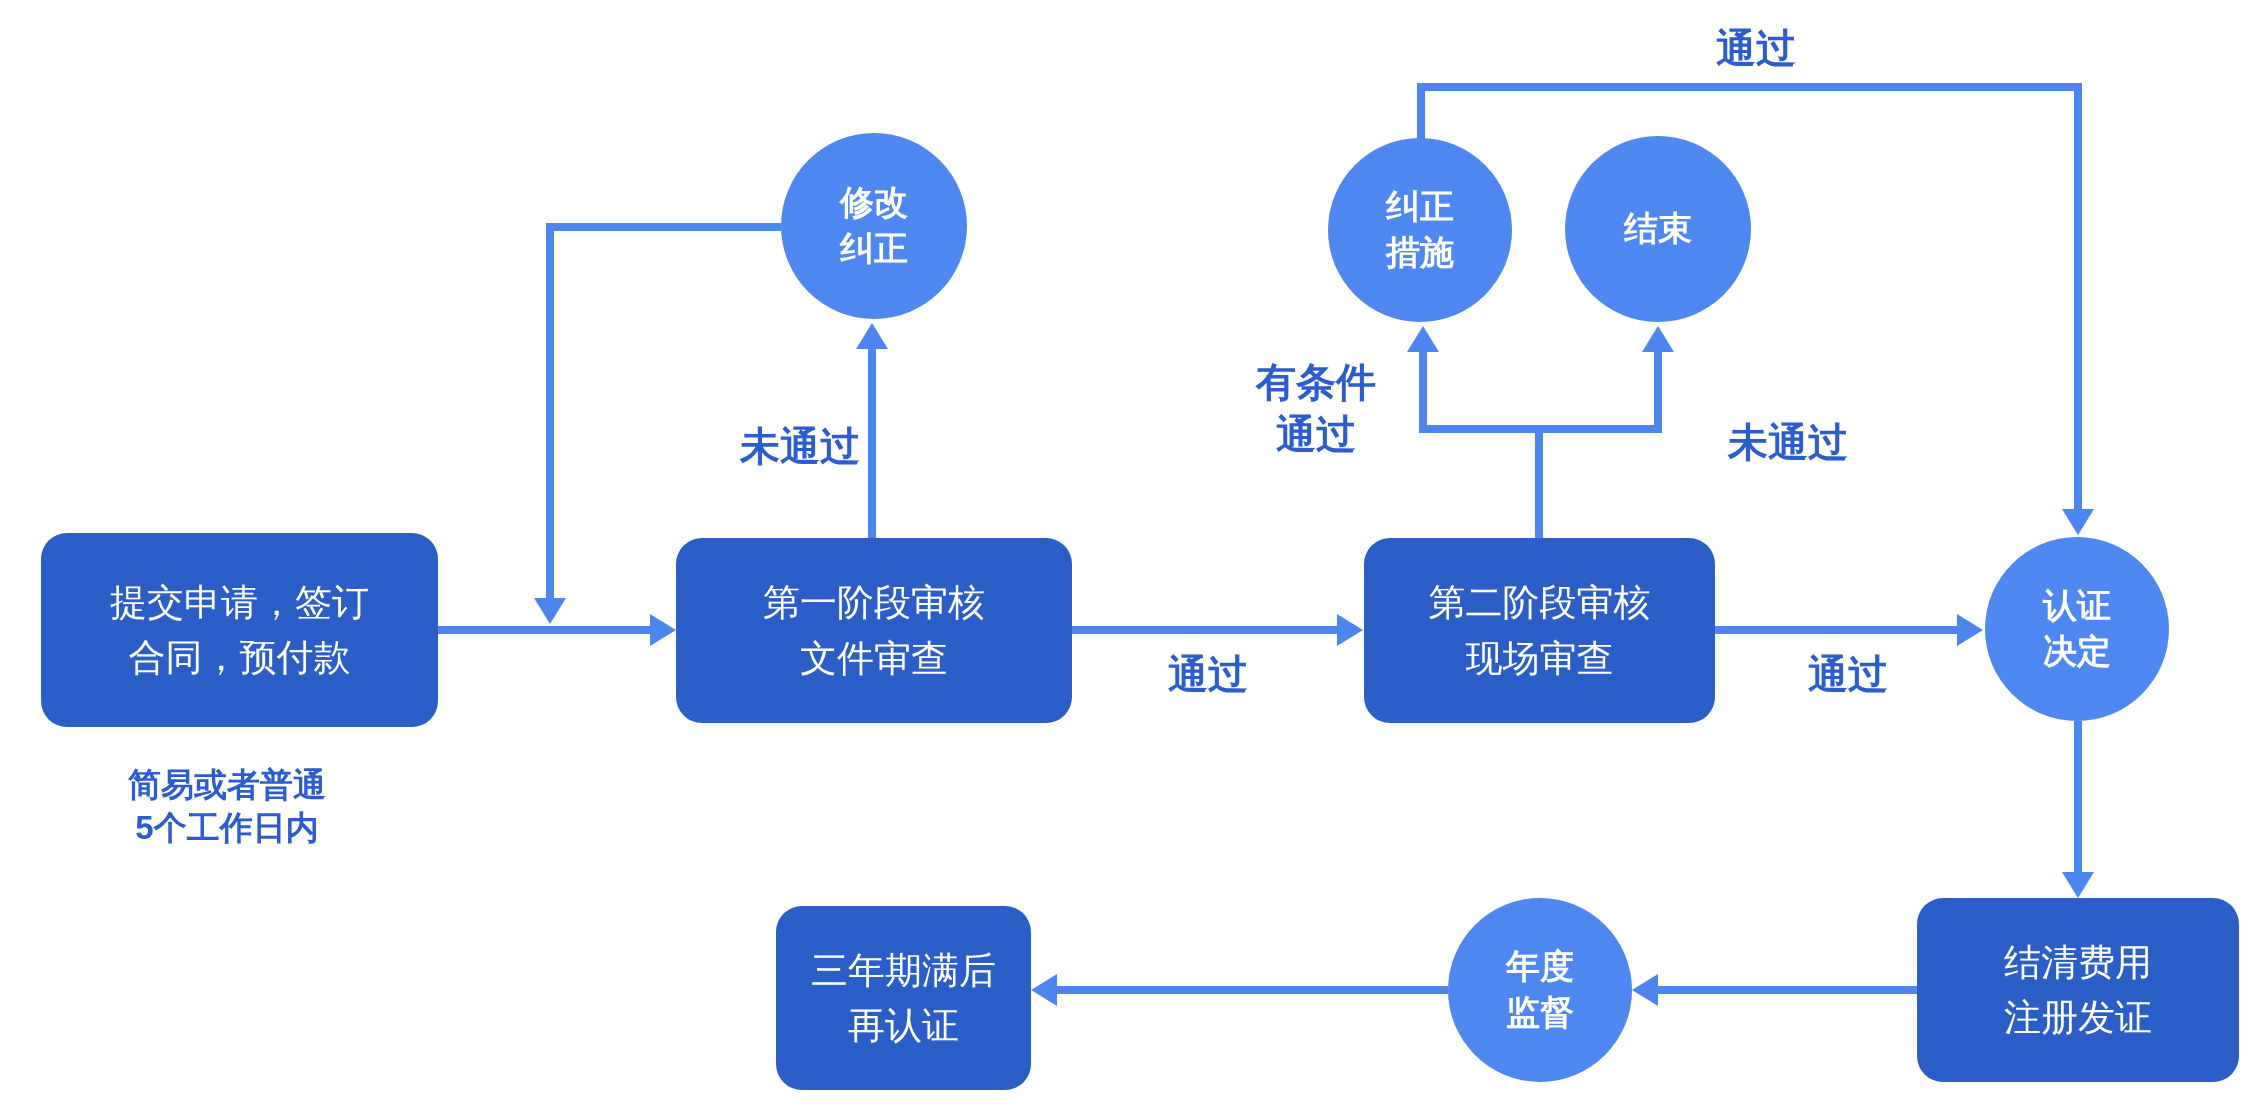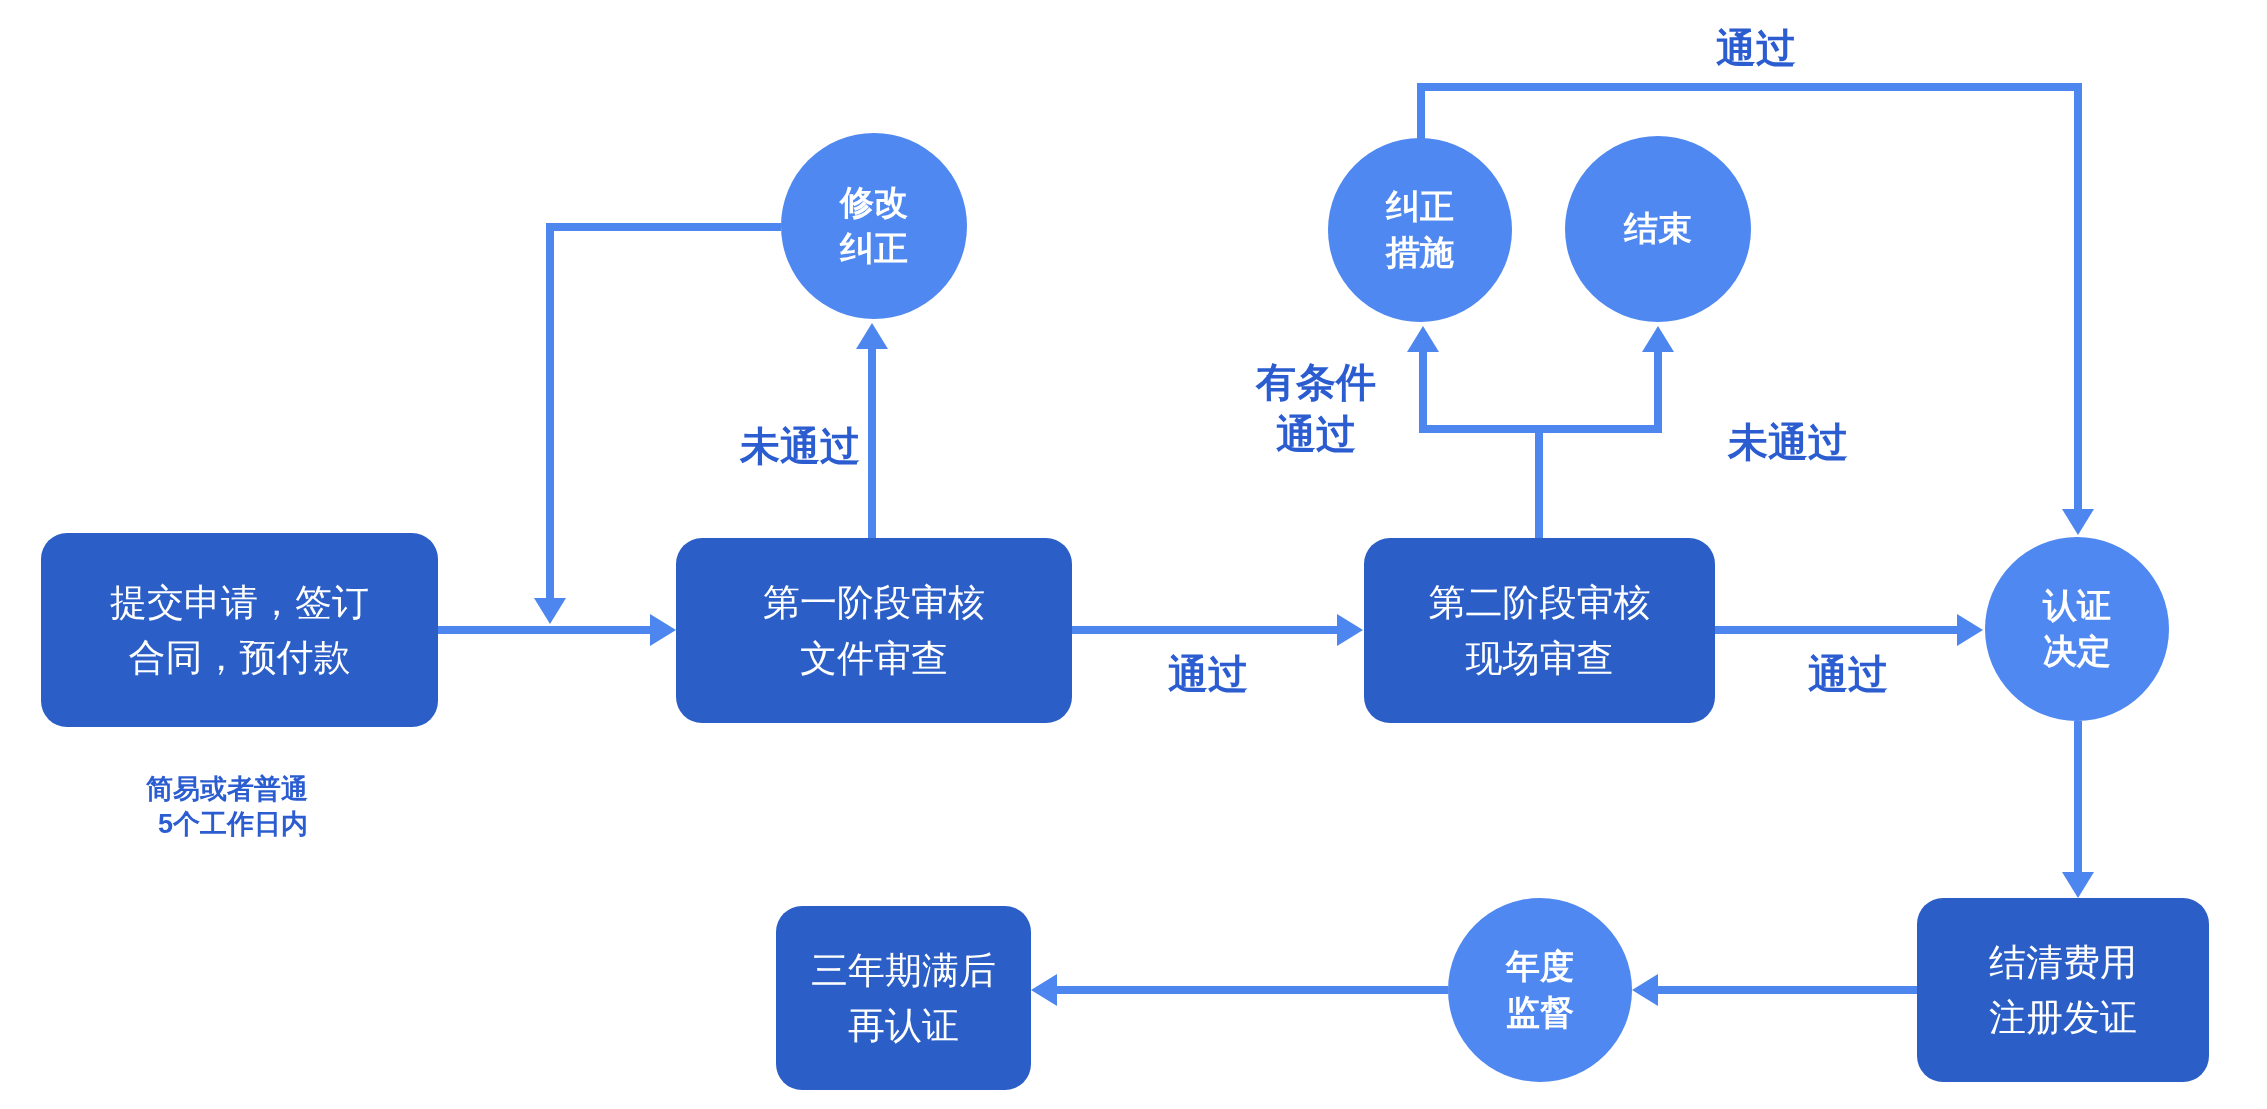--- a/index.html
+++ b/index.html
@@ -29,21 +29,21 @@
   .arrow{position:absolute;width:0;height:0;border-style:solid;}
   .arrow.right{border-width:16px 0 16px 26px;border-color:transparent transparent transparent var(--connector);}
   .arrow.left {border-width:16px 26px 16px 0;border-color:transparent var(--connector) transparent transparent;}
   .arrow.up   {border-width:0 16px 26px 16px;border-color:transparent transparent var(--connector) transparent;}
   .arrow.down {border-width:26px 16px 0 16px;border-color:var(--connector) transparent transparent transparent;}
   .label{
     position:absolute;transform:translate(-50%,-50%);
     font-weight:700;color:var(--label-text);font-size:40px;
     text-align:center;white-space:pre-line;line-height:1.3;
   }
-  .caption{font-size:27px;text-align:right;}
+  .caption{font-size:33px;}
 </style>
 </head>
 <body>
 
 <div id="canvas">
 
   <div class="hline" style="left:422px;top:626px;width:228px;"></div>
   <div class="arrow right" style="left:650px;top:614px;"></div>
 
   <div class="hline" style="left:546px;top:223px;width:235px;"></div>
@@ -79,21 +79,21 @@
 
   <div class="hline" style="left:1057px;top:986px;width:391px;"></div>
   <div class="arrow left" style="left:1031px;top:974px;"></div>
 
   <div class="node box" style="left:25px;top:533px;width:397px;height:194px;margin-left:16px;">提交申请，签订
 合同，预付款</div>
   <div class="node box" style="left:676px;top:538px;width:396px;height:185px;">第一阶段审核
 文件审查</div>
   <div class="node box" style="left:1364px;top:538px;width:351px;height:185px;">第二阶段审核
 现场审查</div>
-  <div class="node box" style="left:1917px;top:898px;width:292px;height:184px;">结清费用
+  <div class="node box" style="left:1917px;top:898px;width:322px;height:184px;">结清费用
 注册发证</div>
   <div class="node box" style="left:776px;top:906px;width:255px;height:184px;">三年期满后
 再认证</div>
 
   <div class="node circle" style="left:781px;top:133px;width:186px;height:186px;">修改
 纠正</div>
   <div class="node circle" style="left:1328px;top:138px;width:184px;height:184px;">纠正
 措施</div>
   <div class="node circle" style="left:1565px;top:136px;width:186px;height:186px;text-align:right;">结束</div>
   <div class="node circle" style="left:1985px;top:537px;width:184px;height:184px;text-align:center;">认证

